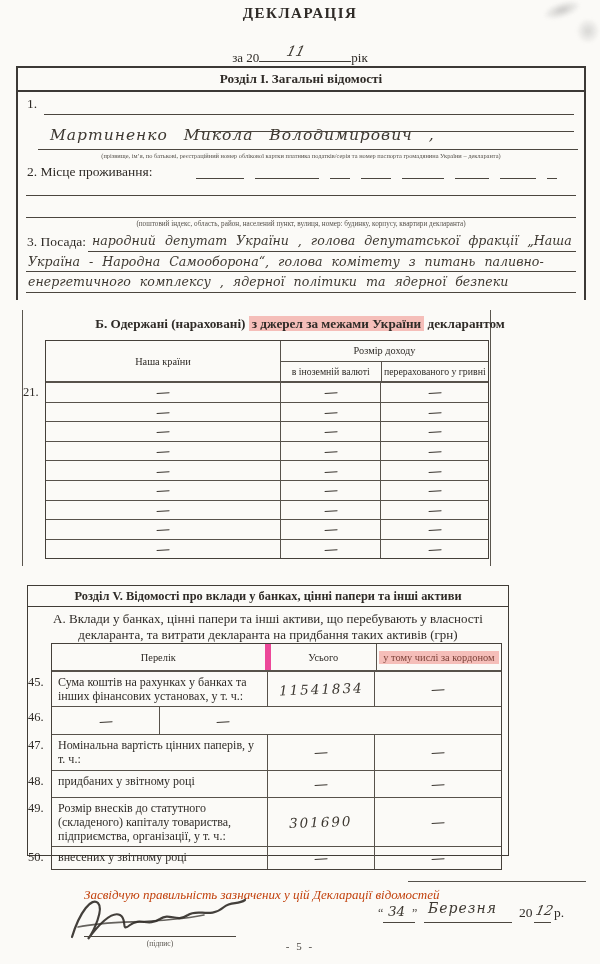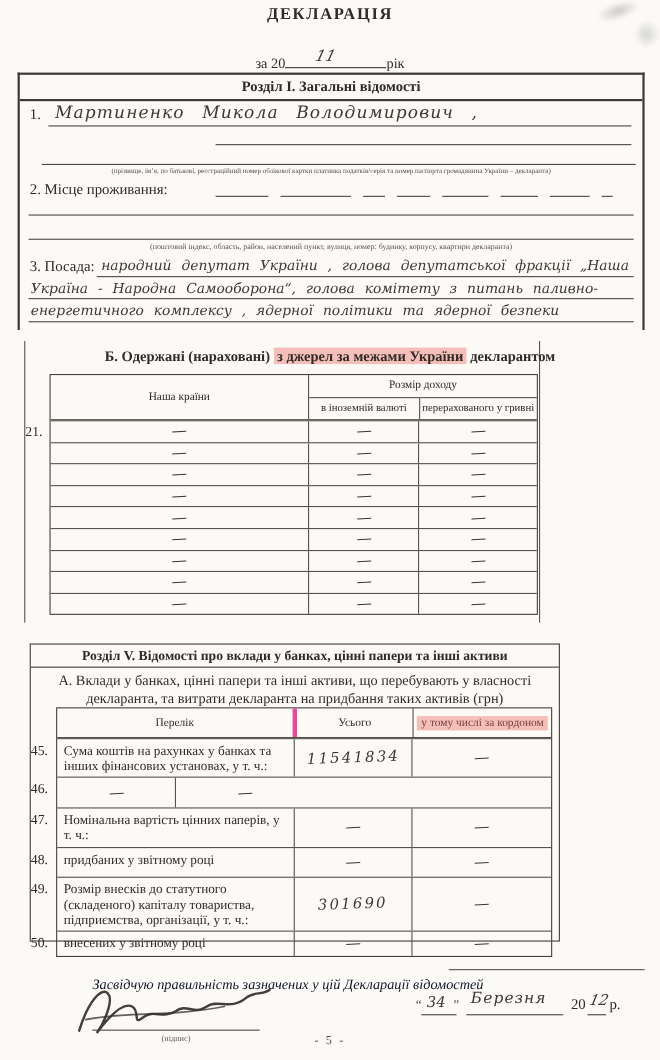--- a/index.html
+++ b/index.html
@@ -18,21 +18,21 @@
   .year-line{left:0;right:0;top:46px;font-size:13px;}
   .year-blank{display:inline-block;width:92px;border-bottom:1.3px solid #3f3b35;
               position:relative;height:15px;vertical-align:baseline;}
   .year-hand{position:absolute;left:28px;top:-3px;font-size:14px;transform:skewX(-14deg);}
 
   
   .box1{left:16px;top:66px;width:566px;height:232px;border:2px solid #3c3936;border-bottom:none;}
   .box1 .sec-head{position:absolute;left:0;right:0;top:0;height:22px;line-height:22px;
                   border-bottom:2px solid #3c3936;font-size:13.2px;}
   .item-num{font-size:13.5px;}
-  .name-hand{font-size:15.5px;word-spacing:10px;letter-spacing:1px;white-space:nowrap;}
+  .name-hand{font-size:15.5px;word-spacing:10px;letter-spacing:1px;white-space:nowrap;margin-top:33px;}
   .seg{display:inline-block;height:13px;border-bottom:1.5px solid #4b463f;margin-right:11px;}
   .posada-hand{font-size:12.6px;word-spacing:5px;white-space:nowrap;}
 
   
   .guard{position:absolute;border-left:1.6px solid #5a554e;width:0;}
   .titleB{left:20px;width:560px;top:316px;font-size:13.2px;}
   .hl{background:#f5beb9;padding:0 3px;}
   .btable{position:absolute;left:45px;top:340px;width:442px;border:1.5px solid #45403a;font-size:10.3px;}
   .bhdr{display:flex;border-bottom:1px solid #57524b;}
   .bh1{width:235px;border-right:1px solid #57524b;display:flex;align-items:center;justify-content:center;height:40px;}
@@ -50,37 +50,37 @@
   .dash{font-size:14px;line-height:10px;transform:rotate(-3deg);color:#38332d;}
   .rownum-b{position:absolute;left:-23px;top:2px;font-size:12.5px;}
 
   
   .boxV{left:27px;top:585px;width:480px;height:269px;border:1.6px solid #403c36;}
   .vtitle{position:absolute;left:0;right:0;top:0;height:20px;line-height:20px;
           border-bottom:1.6px solid #403c36;font-size:12.4px;}
   .vsub{position:absolute;left:20px;right:20px;top:25px;font-size:13px;line-height:1.25;}
   .vtable{position:absolute;left:23px;top:57px;width:449px;border:1.4px solid #45403a;font-size:12px;}
   .vhdr{display:flex;height:26px;border-bottom:1px solid #57524b;font-size:10.4px;}
-  .vh1{width:216px;border-right:4px solid #ec4899;display:flex;align-items:center;justify-content:center;}
+  .vh1{width:216px;border-right:6px solid #ec4899;display:flex;align-items:center;justify-content:center;}
   .vh2{width:107px;border-right:1px solid #57524b;display:flex;align-items:center;justify-content:center;}
   .vh3{width:126px;display:flex;align-items:center;justify-content:center;}
   .vh3 span{background:#f5beb9;color:#7c4138;padding:1px 4px;}
   .vrow{display:flex;border-top:1px solid #57524b;position:relative;}
   .vrow:first-of-type{border-top:none;}
   .vc1{width:216px;border-right:1px solid #57524b;padding:3px 6px;box-sizing:border-box;line-height:1.18;}
   .vc2{width:107px;border-right:1px solid #57524b;display:flex;align-items:center;justify-content:center;}
   .vc3{width:126px;display:flex;align-items:center;justify-content:center;}
   .vval{font-size:13.5px;letter-spacing:2px;transform:rotate(-2deg);}
   .rownum-v{position:absolute;left:-24px;top:3px;font-size:12.5px;}
   .r45{min-height:33px;} .r46{min-height:27px;} .r47{min-height:28px;}
   .r48{min-height:26px;} .r49{min-height:46px;} .r50{min-height:22px;}
 
   
   .foot-line{left:408px;top:881px;width:178px;border-top:1.6px solid #55514b;}
-  .statement{left:84px;top:887px;font-size:13px;font-style:italic;color:#0f172a;}
+  .statement{left:84px;top:887px;font-size:13px;font-style:italic;color:#c2410c;}
   .sig-under{left:84px;top:936px;width:152px;border-top:1.3px solid #4b463f;}
   .sig-cap{left:84px;top:939px;width:152px;font-size:7.5px;}
   .dq{font-size:12px;color:#4c4843;}
   .dt-day{left:388px;top:903px;font-size:13.5px;}
   .dt-day-ln{left:383px;top:922px;width:32px;}
   .dt-month{left:428px;top:900px;font-size:14px;letter-spacing:1px;}
   .dt-month-ln{left:424px;top:922px;width:88px;}
   .dt-year{left:519px;top:905px;font-size:13.5px;}
   .dt-year-hand{left:536px;top:902px;font-size:13.5px;transform:skewX(-12deg);}
   .dt-year-ln{left:534px;top:922px;width:17px;}

